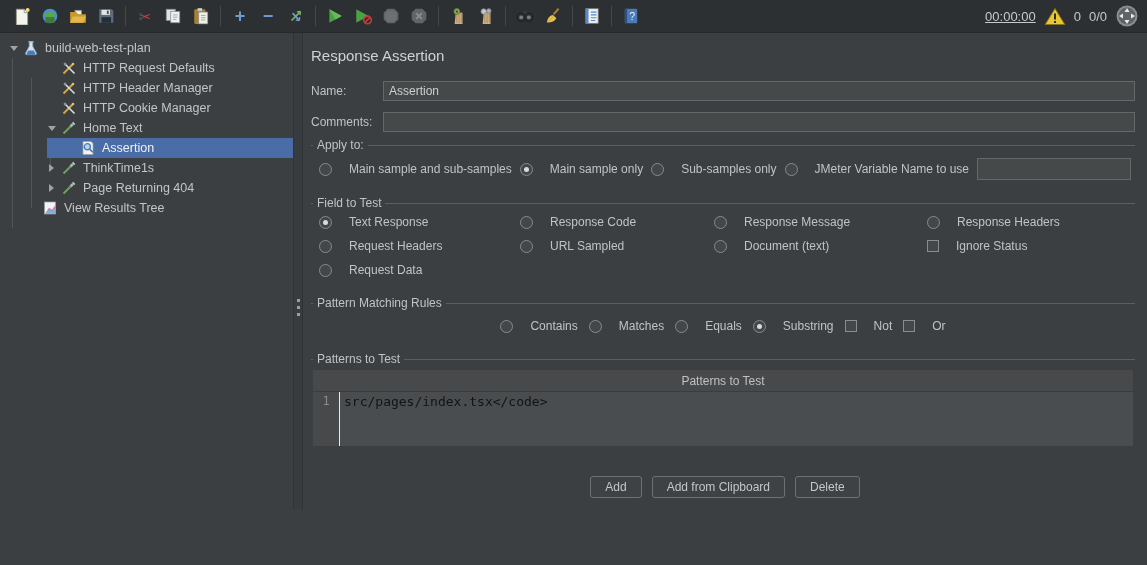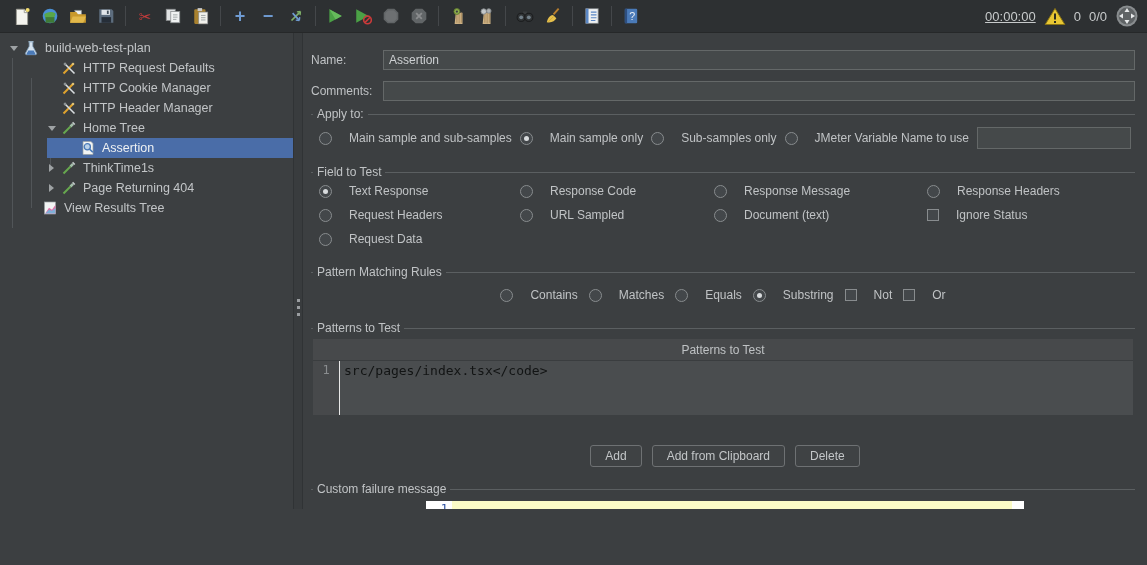--- a/index.html
+++ b/index.html
@@ -281,44 +281,44 @@
     </div>
 
     <div class="trow lv2">
       <span class="exp"></span>
       <span class="ticon"><svg viewBox="0 0 16 16">
             <path d="M2.5 13.5L11.5 4.5" stroke="#e0a32e" stroke-width="2"></path>
             <path d="M12.8 3.2l-1.6 1.6" stroke="#f0cf7a" stroke-width="2.2"></path>
             <path d="M13.5 13.5L4.5 4.5" stroke="#d8dcde" stroke-width="1.6"></path>
             <path d="M3.2 3.2l1.6 1.6" stroke="#8f9698" stroke-width="2.4"></path>
           </svg></span>
-      <span>HTTP Cookie Manager</span>
+      <span>HTTP Header Manager</span>
     </div>
 
     <div class="trow lv2">
       <span class="exp"></span>
       <span class="ticon"><svg viewBox="0 0 16 16">
             <path d="M2.5 13.5L11.5 4.5" stroke="#e0a32e" stroke-width="2"></path>
             <path d="M12.8 3.2l-1.6 1.6" stroke="#f0cf7a" stroke-width="2.2"></path>
             <path d="M13.5 13.5L4.5 4.5" stroke="#d8dcde" stroke-width="1.6"></path>
             <path d="M3.2 3.2l1.6 1.6" stroke="#8f9698" stroke-width="2.4"></path>
           </svg></span>
-      <span>HTTP Header Manager</span>
+      <span>HTTP Cookie Manager</span>
     </div>
 
     <div class="trow lv2">
       <span class="exp">
           <i class="tri-d"></i>
         </span>
       <span class="ticon"><svg viewBox="0 0 16 16">
             <path d="M2.5 13.5L9.5 6.5" stroke="#67a84f" stroke-width="2"></path>
             <path d="M9.5 6.5l2.6-2.6" stroke="#a3bda9" stroke-width="2.6"></path>
             <path d="M11.6 2.2l2.2 2.2" stroke="#c8cdcf" stroke-width="1.4"></path>
           </svg></span>
-      <span>Home Tree</span>
+      <span>Home Text</span>
     </div>
 
     <div class="trow lv3 selected">
       <span class="exp"></span>
       <span class="ticon"><svg viewBox="0 0 16 16">
             <path d="M3 1.5h8l2 2v11H3z" fill="#f2f4f4" stroke="#9aa0a2" stroke-width=".7"></path>
             <circle cx="7.3" cy="6.8" r="3.1" fill="#bcd3ea" stroke="#4a7ab8" stroke-width="1.3"></circle>
             <path d="M9.6 9.1l3.2 3.2" stroke="#4a7ab8" stroke-width="1.6"></path>
           </svg></span>
       <span>Assertion</span>
@@ -361,20 +361,21 @@
 
   <div class="divider">
     <div class="grip">
         <i></i>
         <i></i>
         <i></i>
       </div>
   </div>
 
   <div class="main">
+    <div class="ptitle">Response Assertion</div>
 
     <div class="frow name">
       <span class="flabel">Name:</span>
       <input class="tfield" type="text" value="Assertion" style="">
     </div>
 
     <div class="frow comments">
       <span class="flabel">Comments:</span>
       <input class="tfield" type="text" value="" style="">
     </div>

